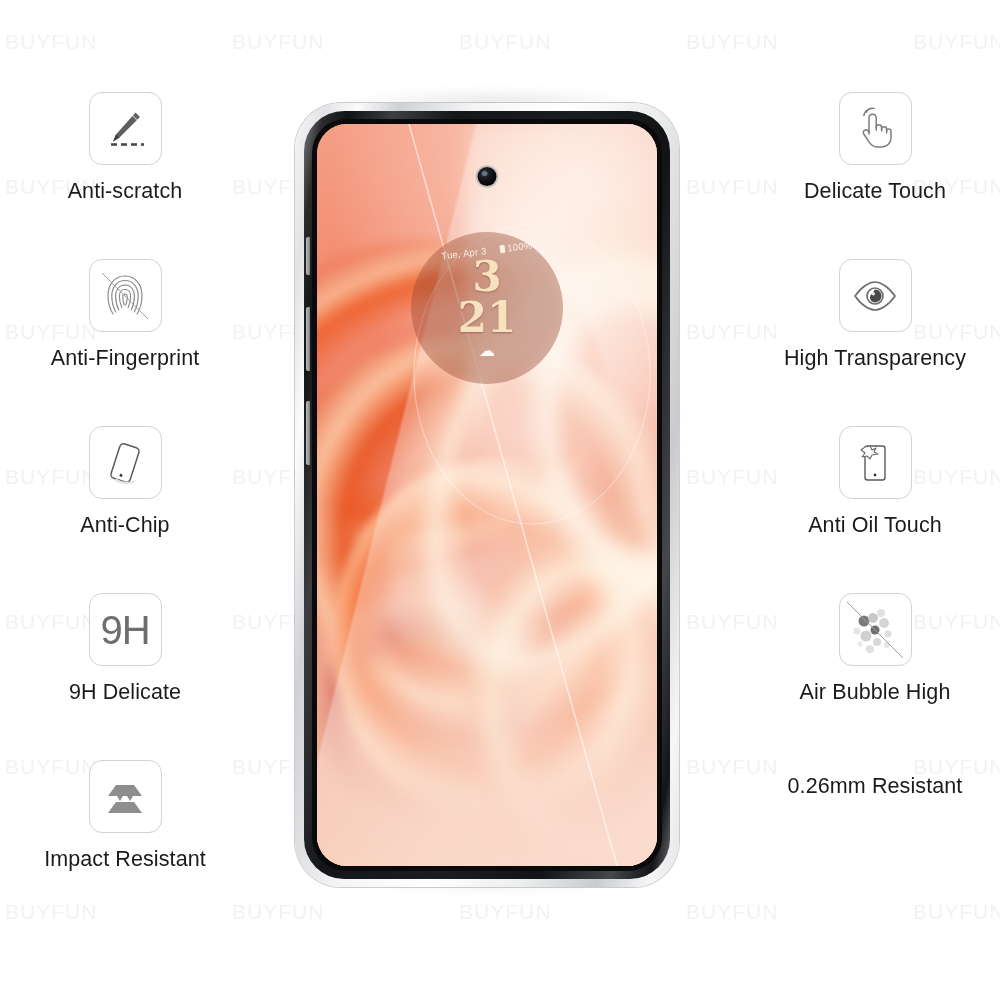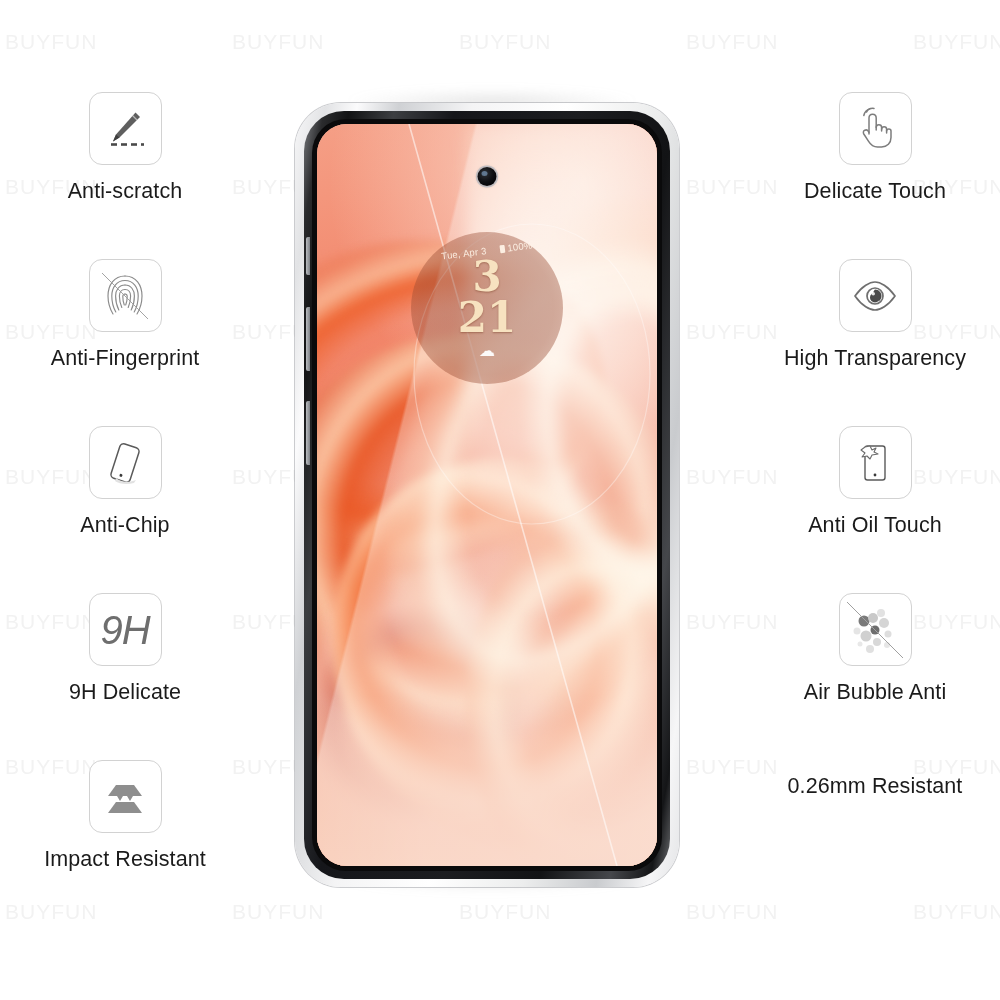--- a/index.html
+++ b/index.html
@@ -54,21 +54,20 @@
   .icon-box {
     width: 73px;
     height: 73px;
     border: 1px solid #d2d2d2;
     border-radius: 13px;
     background: #fff;
     display: flex;
     align-items: center;
     justify-content: center;
     box-sizing: border-box;
-    font-style: italic;
   }
   .feature-label {
     margin-top: 16px;
     font-size: 21.5px;
     color: #1b1b1b;
     letter-spacing: 0.1px;
     text-align: left;
     line-height: 1;
   }
 
@@ -481,21 +480,21 @@
           <circle cx="22" cy="37" r="5.5" fill="#d0d0d0"></circle>
           <circle cx="33" cy="43" r="4" fill="#d8d8d8"></circle>
           <circle cx="44" cy="35" r="3.5" fill="#dedede"></circle>
           <circle cx="13" cy="32" r="3.5" fill="#e5e5e5"></circle>
           <circle cx="26" cy="50" r="4" fill="#e0e0e0"></circle>
           <circle cx="43" cy="46" r="3" fill="#e6e6e6"></circle>
           <circle cx="16" cy="45" r="2.5" fill="#e8e8e8"></circle>
           <line x1="3" y1="3" x2="59" y2="59" stroke="#a0a0a0" stroke-width="1"></line>
         </svg>
       </div>
-      <div class="feature-label">Air Bubble Anti</div>
+      <div class="feature-label">Air Bubble High</div>
     </div>
 
     <div class="feature">
       <div class="feature-label">0.26mm Resistant</div>
     </div>
 
   </div>
 
   <div class="phone-wrap">
     <div class="phone-shadow-top"></div>

